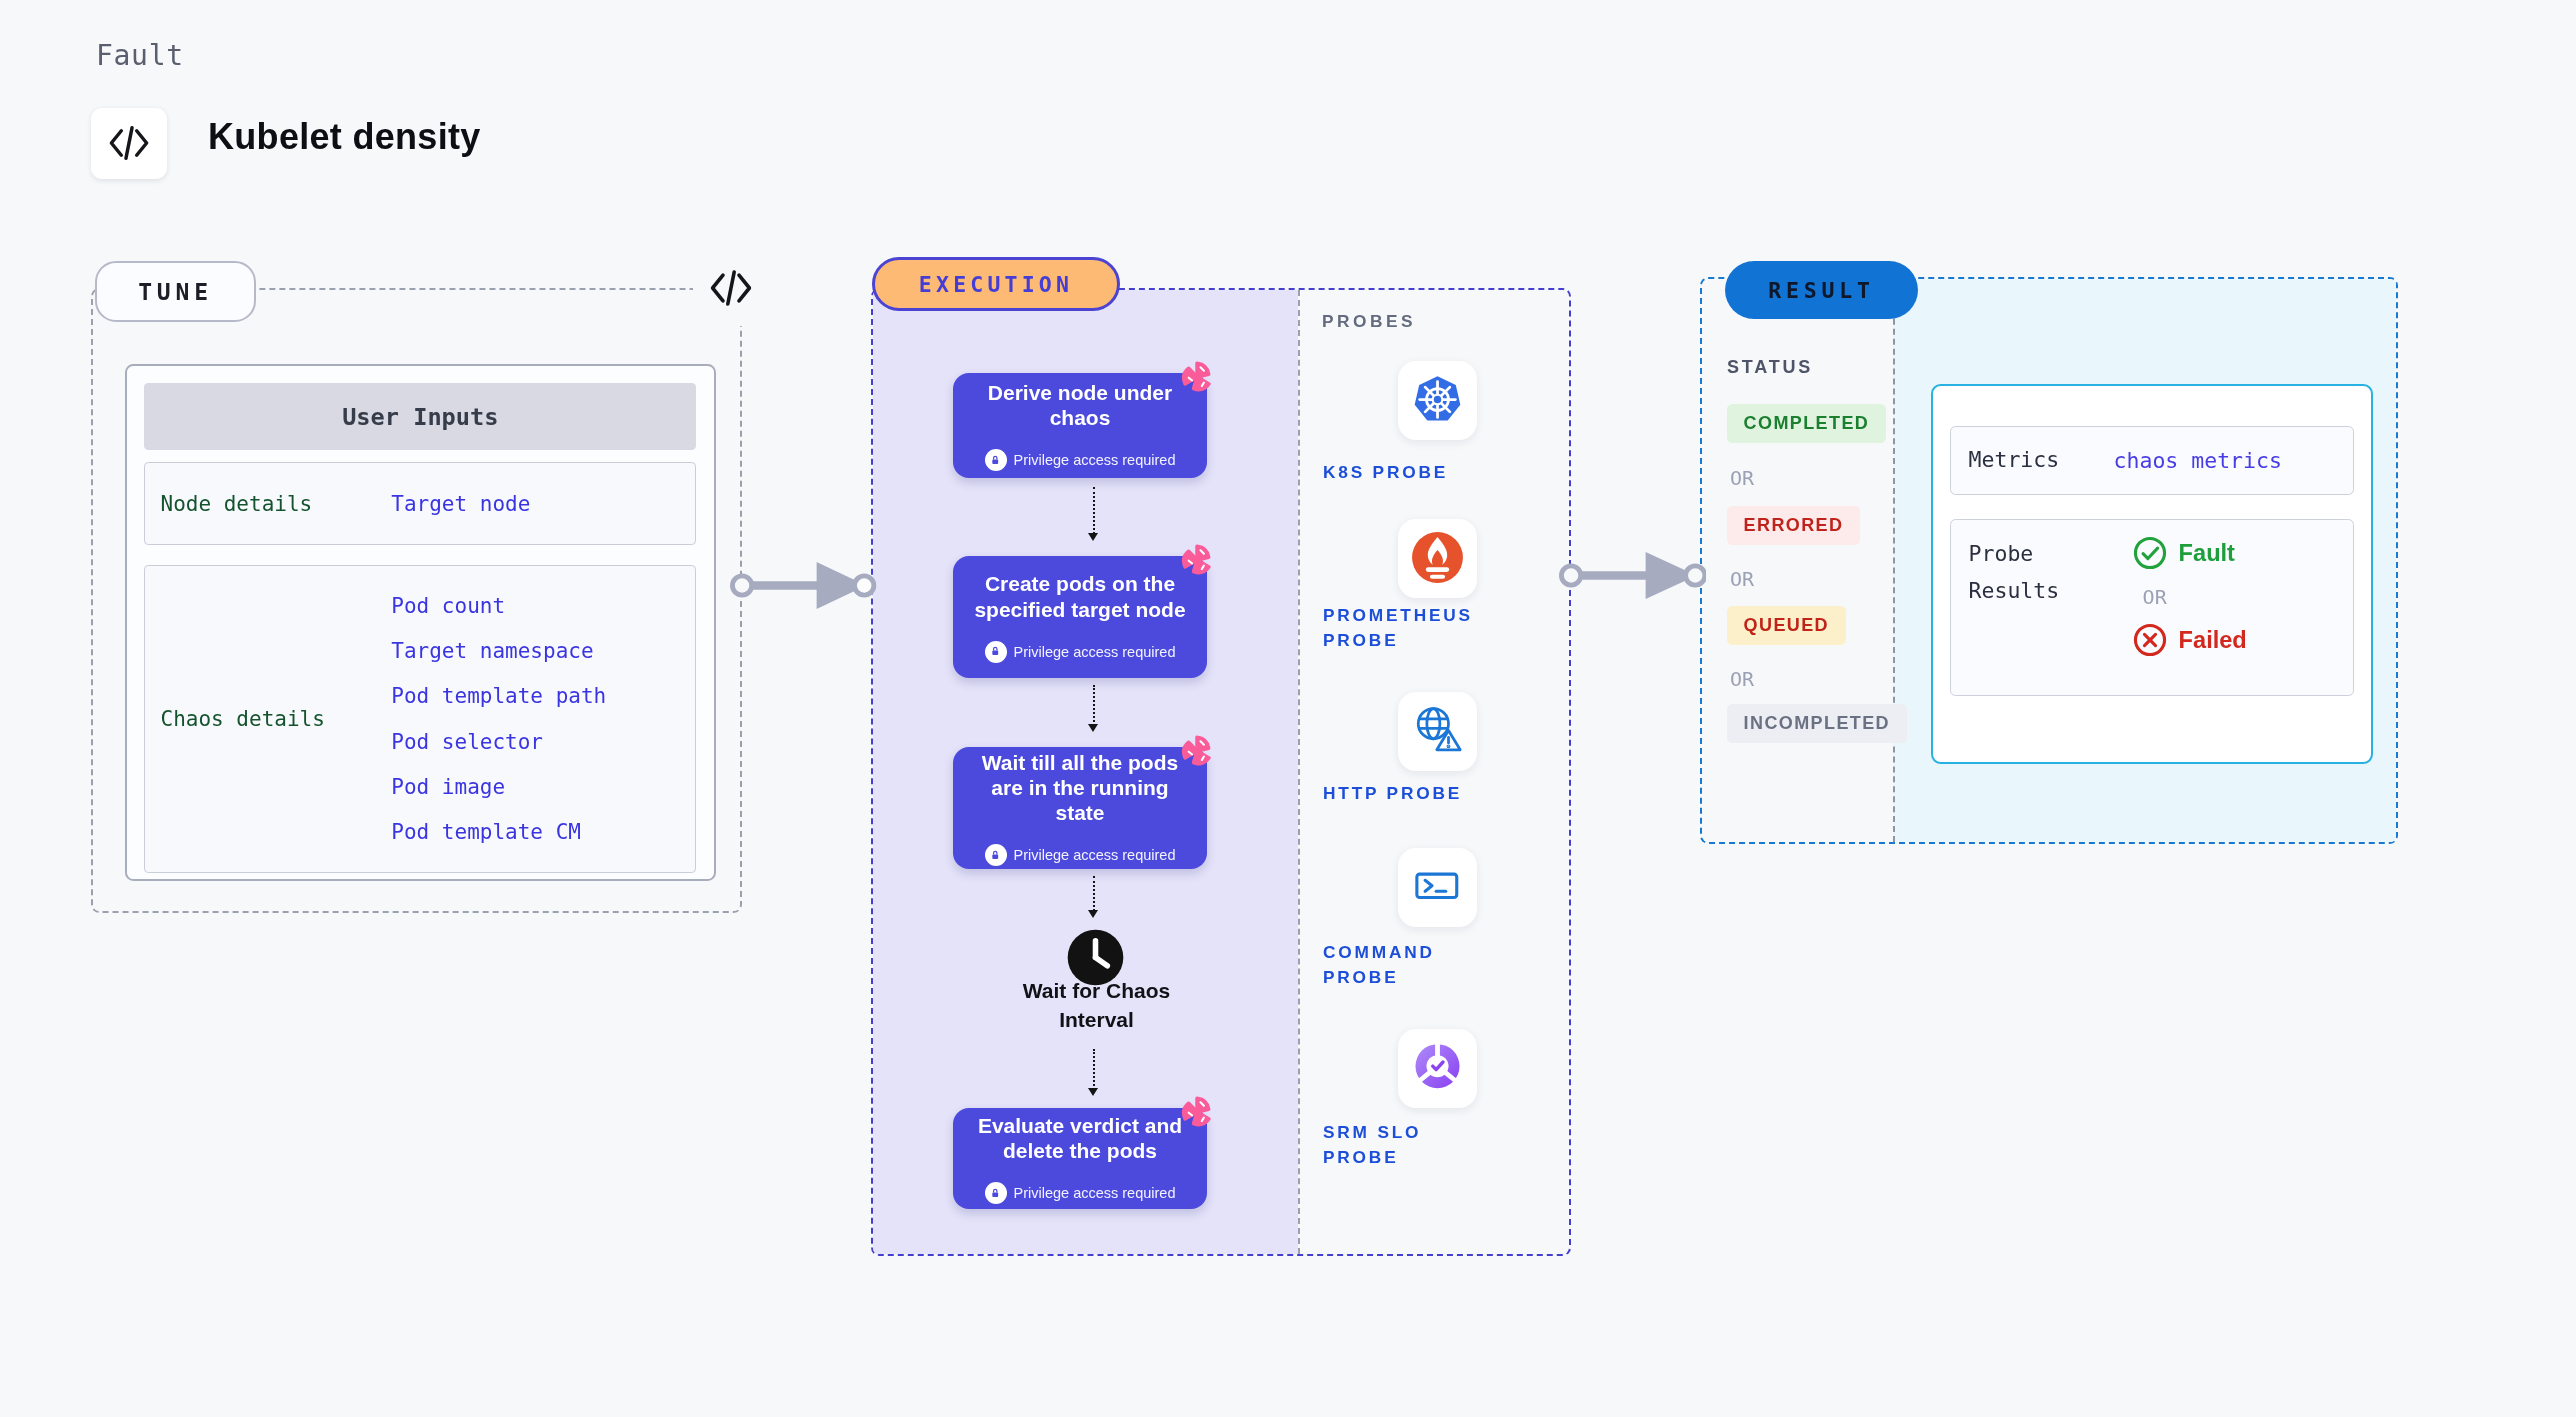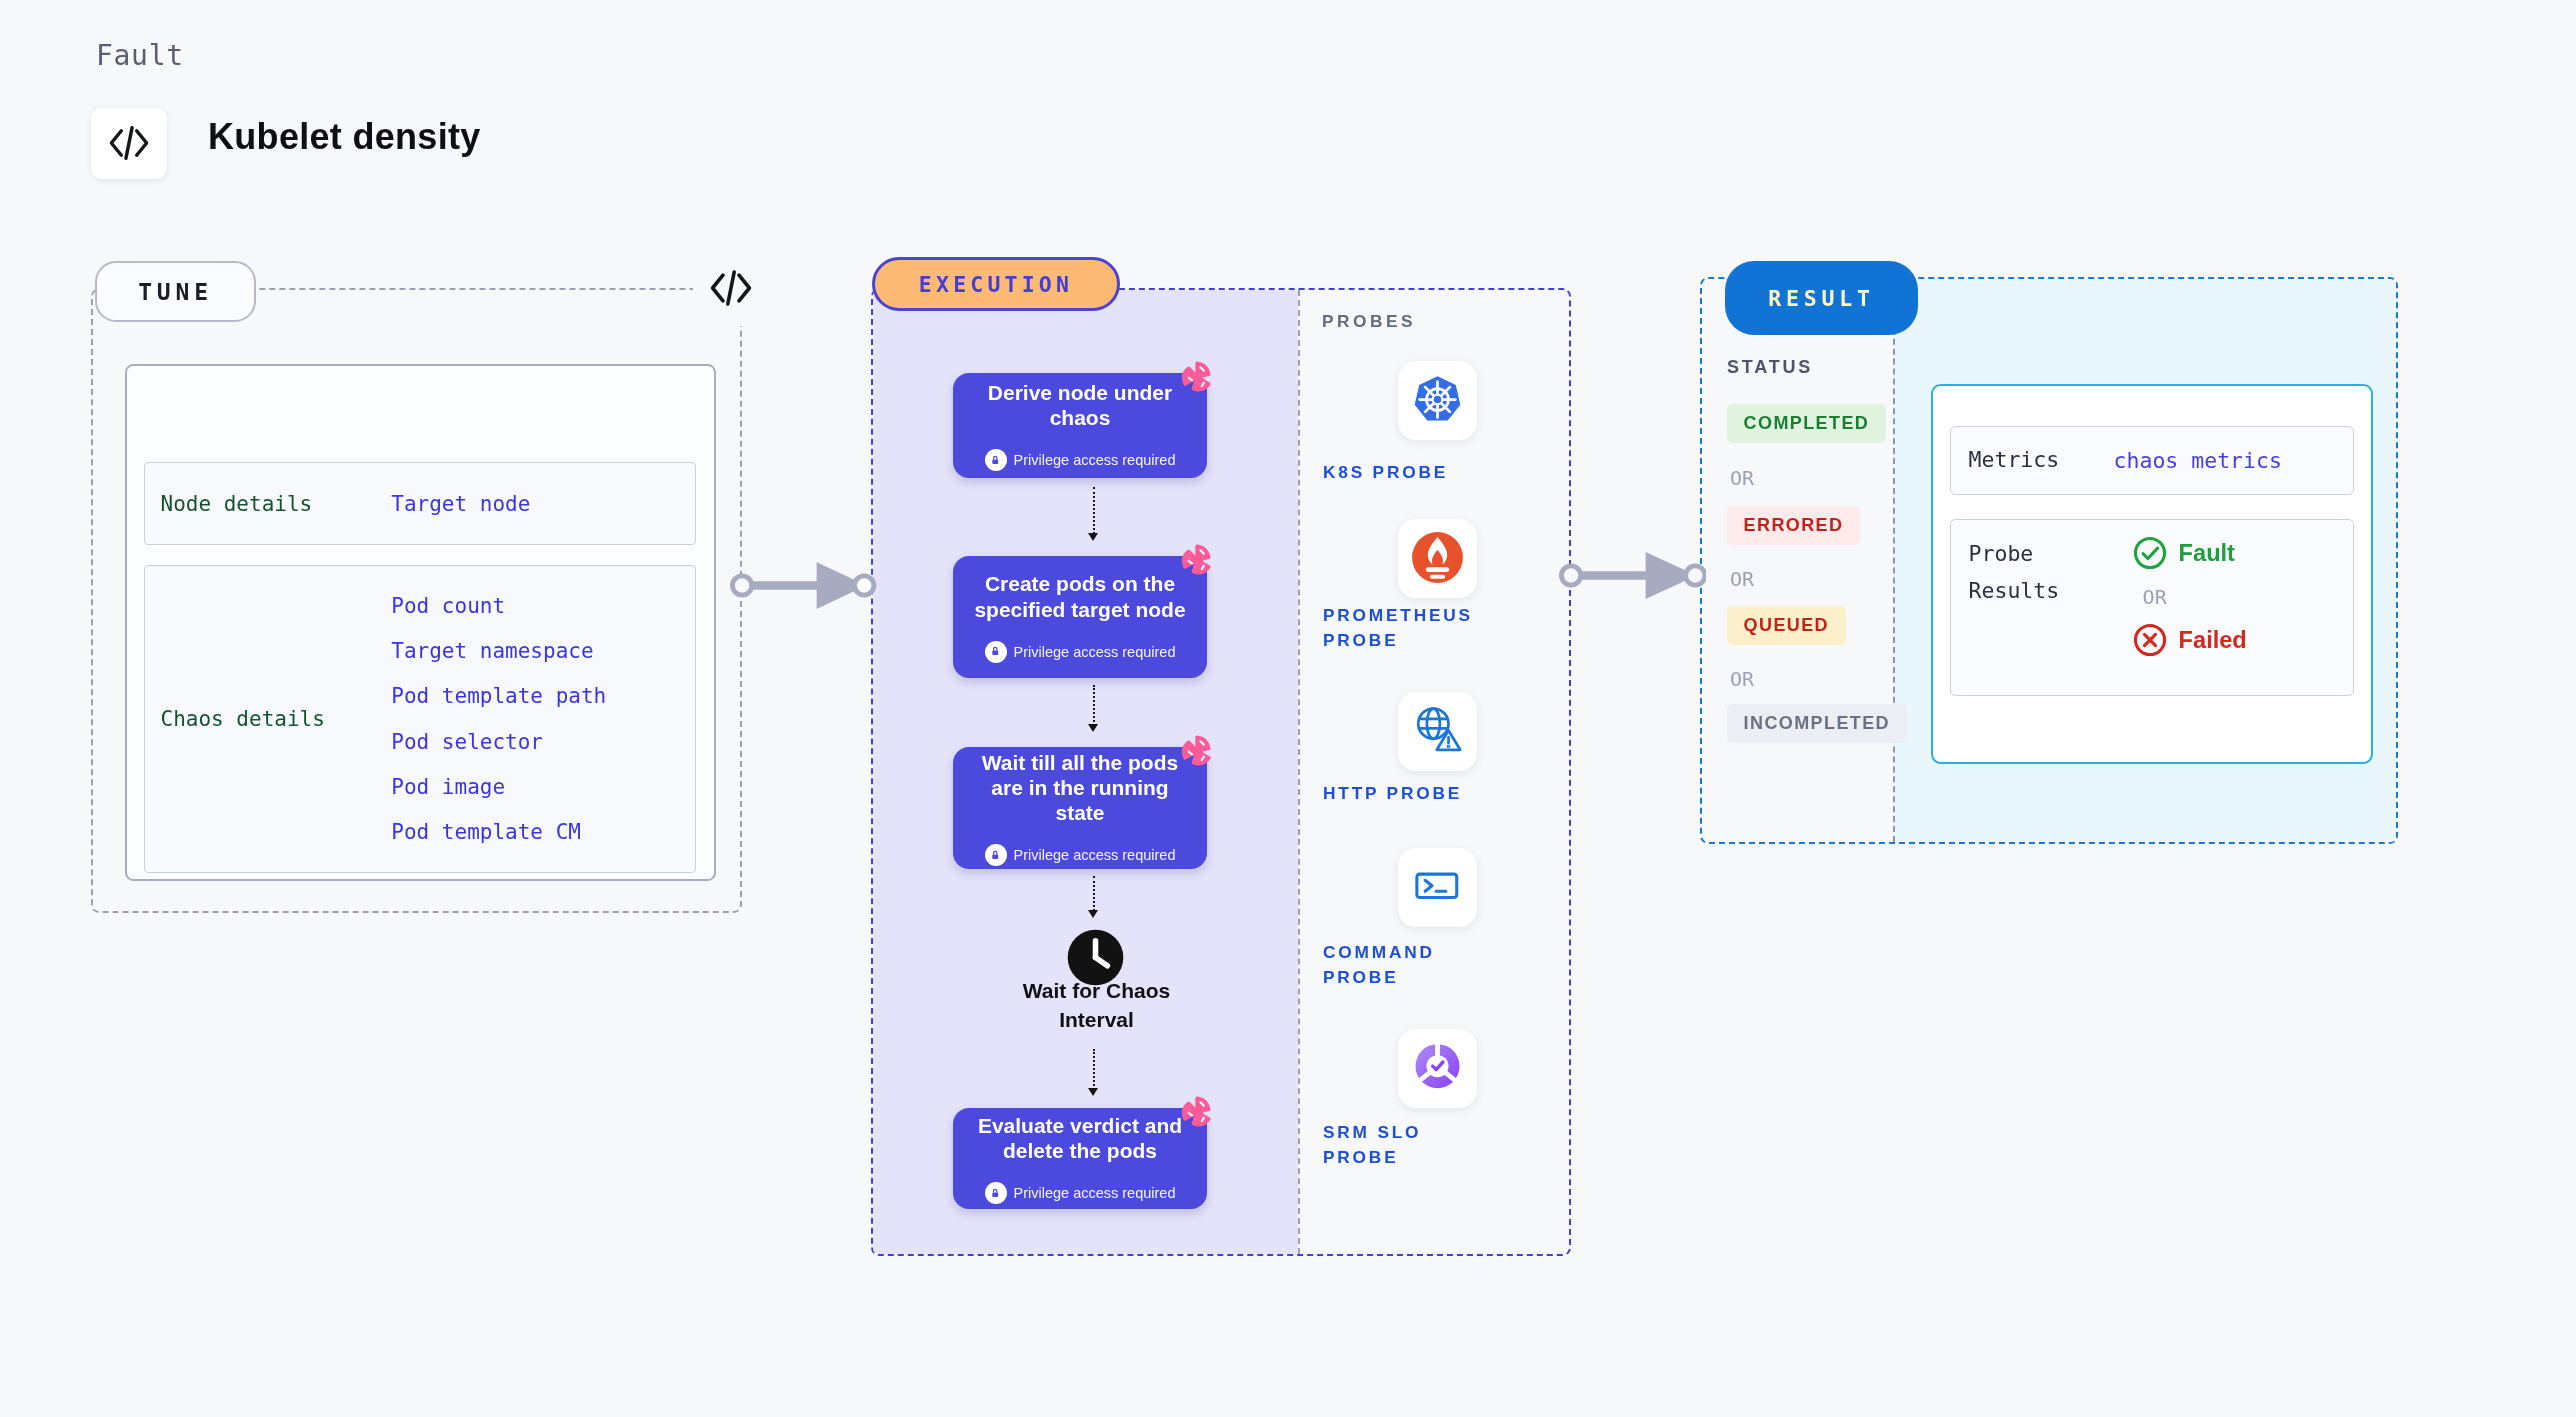--- a/index.html
+++ b/index.html
@@ -78,23 +78,23 @@
   .probes-title{position:absolute;left:449px;top:21px;font:700 17.3px var(--sans);color:#646b7e;letter-spacing:3.5px;}
   .probe-card{position:absolute;left:525px;width:79px;height:79px;background:#fff;border-radius:18px;
     box-shadow:0 2.8px 8.3px rgba(25,28,50,.08);display:flex;align-items:center;justify-content:center;}
   .probe-label{position:absolute;left:450px;width:233px;font:700 17.3px var(--sans);
     color:#1d4ed8;letter-spacing:2.8px;line-height:1.45;white-space:pre-line;}
 
   
   .result-box{left:1700px;top:277px;width:698px;height:567px;border:2.8px dashed var(--result-dash);border-radius:8.3px;box-sizing:border-box;}
   .cyan-fill{position:absolute;left:191px;top:0;right:0;height:100%;background:var(--cyan-bg);border-radius:0 5.5px 5.5px 0;}
   .result-divider{position:absolute;left:191px;top:0;height:100%;width:0;border-left:2.1px dashed #8f95a4;}
-  .result-pill{left:1725px;top:261px;width:193px;height:74px;background:var(--result-blue);border-radius:29px;
+  .result-pill{left:1725px;top:261px;width:193px;height:58px;background:var(--result-blue);border-radius:29px;
     display:flex;align-items:center;justify-content:center;z-index:3;
-    font:700 21.5px var(--mono);color:#fef9c3;letter-spacing:4.8px;}
+    font:700 21.5px var(--mono);color:#0f172a;letter-spacing:4.8px;}
   .status-title{position:absolute;left:25px;top:78px;font:700 18px var(--sans);color:#4e5568;letter-spacing:2.8px;}
   .badge{position:absolute;left:25px;display:inline-block;padding:9px 16.6px;border-radius:5.5px;
     font:800 18px var(--sans);letter-spacing:1.4px;white-space:nowrap;}
   .or{position:absolute;left:28px;font:400 20px var(--mono);color:#9ba1b5;}
   .output-card{position:absolute;left:229px;top:105px;width:442px;height:380px;background:#fff;
     border:2.8px solid var(--cyan-border);border-radius:9.7px;box-sizing:border-box;padding:16.6px;}
   .output-header{height:51px;background:#d7d8e2;border-radius:4.2px;display:flex;align-items:center;justify-content:center;
     font:600 23px var(--mono);color:#5a6178;}
   .output-row{margin-top:23.6px;border:1.4px solid #ccd0da;border-radius:5.5px;background:#fafbfe;display:flex;box-sizing:border-box;}
   .row-metrics{height:69px;align-items:center;}
@@ -131,20 +131,21 @@
     <span>
       <svg width="48" height="48" viewBox="0 0 60 60" fill="none" stroke="#15161a" stroke-width="4.5" stroke-linecap="round" stroke-linejoin="round">
         <path d="M20 14 L7 30 L20 46"></path>
           <path d="M40 14 L53 30 L40 46"></path>
           <path d="M34 10 L26 50"></path>
       </svg>
     </span>
   </div>
 
   <div class="abs ui-card">
+    <div class="ui-header">User Inputs</div>
     <div class="ui-row ui-row1">
       <span class="ui-row-label">Node details</span>
       <span class="ui-value">Target node</span>
     </div>
     <div class="ui-row ui-row2">
       <span class="ui-row-label">Chaos details</span>
       <div class="ui-value-col">
         <span class="ui-value">Pod count</span>
         <span class="ui-value">Target namespace</span>
         <span class="ui-value">Pod template path</span>

